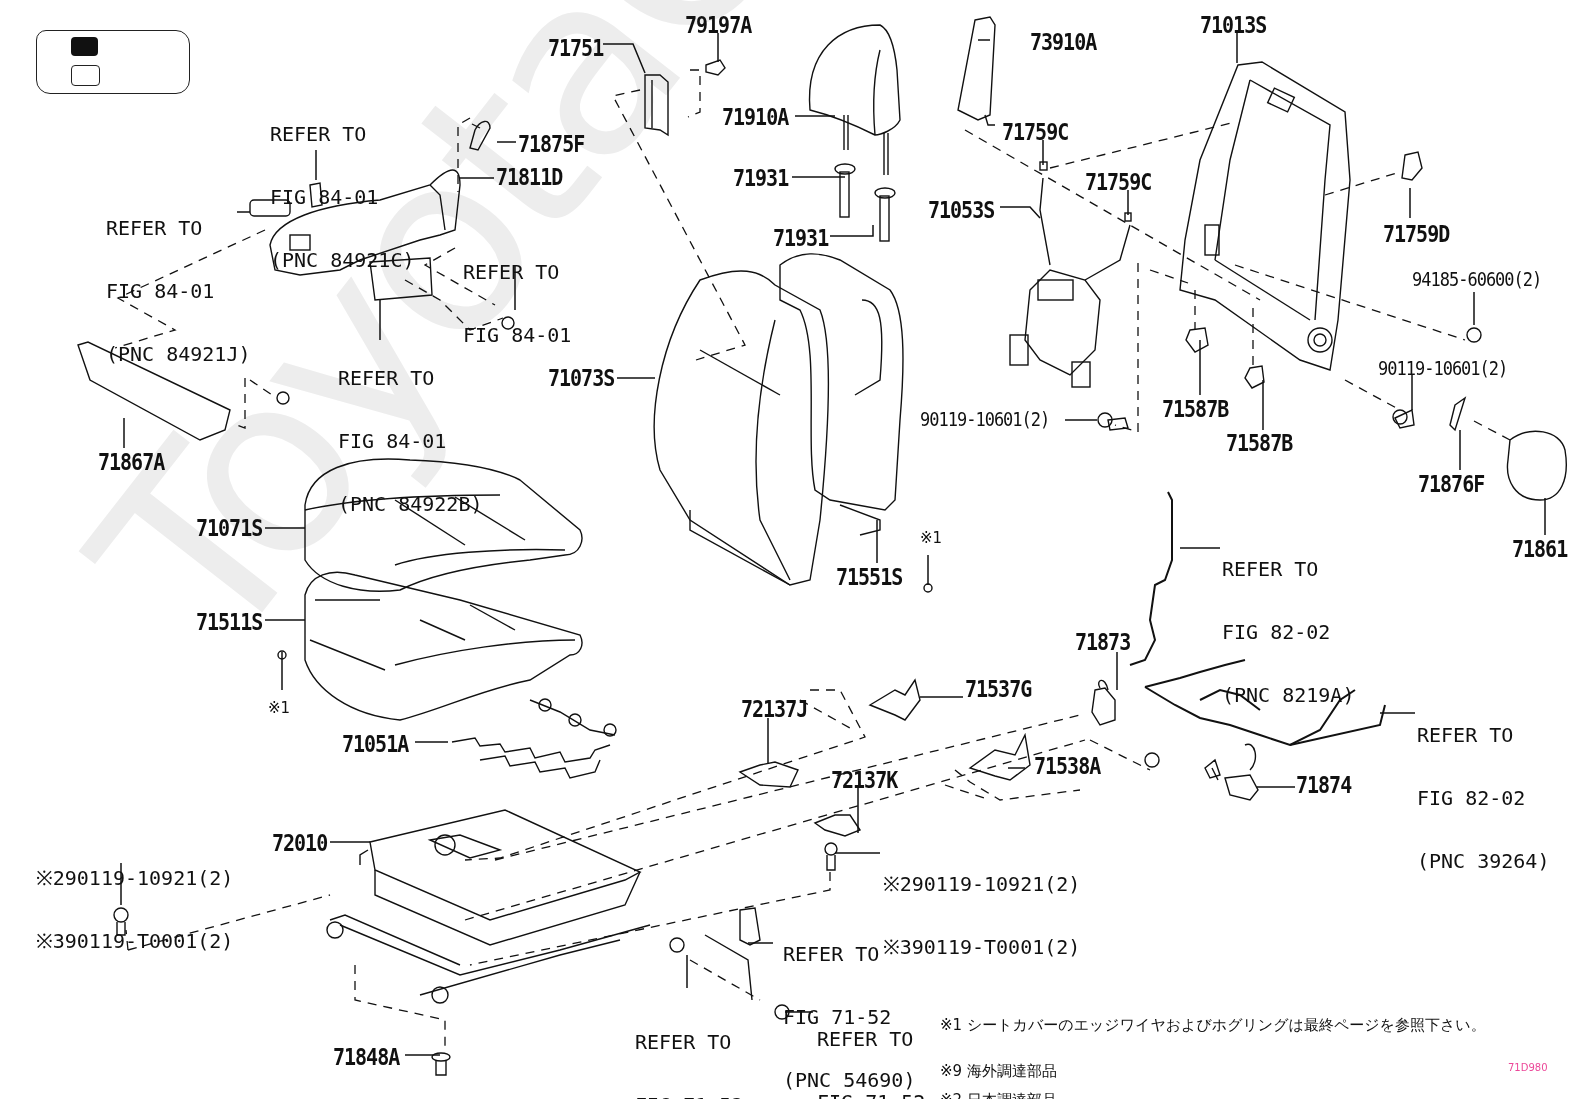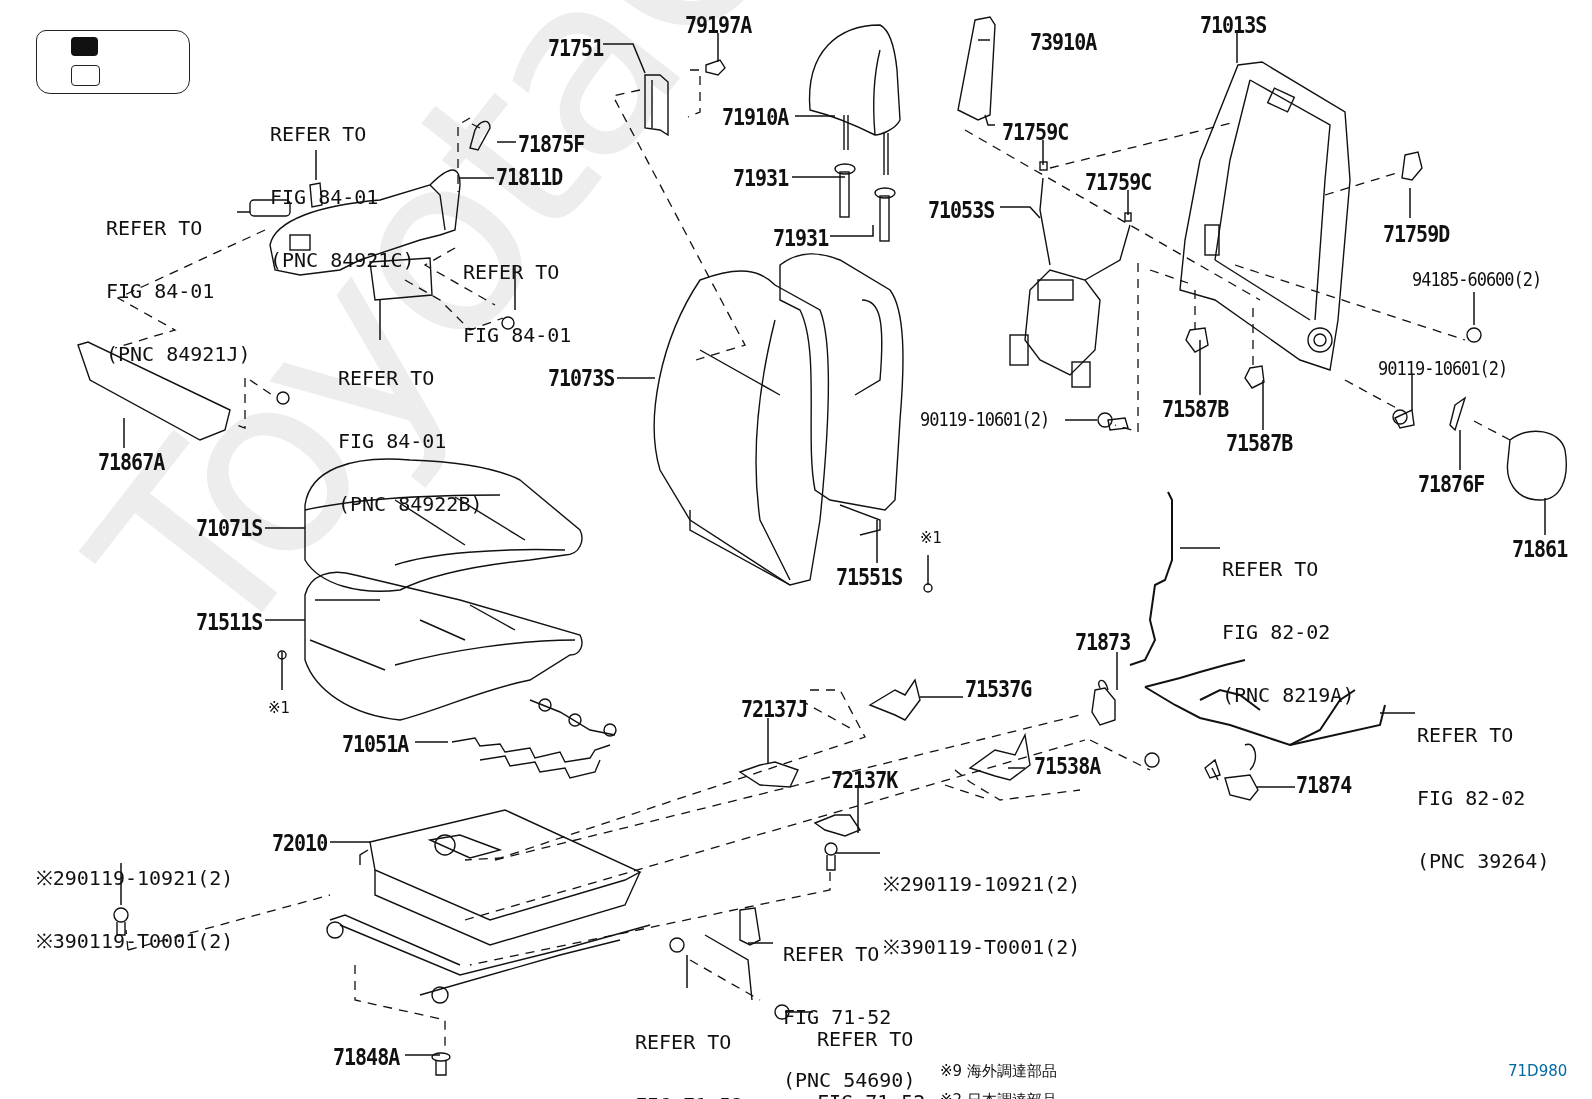--- a/index.html
+++ b/index.html
@@ -3,21 +3,21 @@
 <meta charset="utf-8">
 <style>
   html, body { margin:0; padding:0; background:#fff; }
   body { width:1592px; height:1099px; position:relative; overflow:hidden; font-family:"DejaVu Sans Mono","Liberation Mono",monospace; color:#111; }
   #stage { position:absolute; left:0; top:0; width:1592px; height:1099px; }
   svg.art { position:absolute; left:0; top:0; }
   .lbl { position:absolute; font-family:"DejaVu Sans Mono","Liberation Mono",monospace; font-weight:bold; font-size:20px; line-height:20px; white-space:nowrap; color:#111; letter-spacing:-1px; transform:scaleY(1.15); transform-origin:left top; cursor:pointer; }
   .ref { position:absolute; font-family:"DejaVu Sans Mono","Liberation Mono",monospace; font-size:20px; line-height:21px; white-space:pre; color:#111; cursor:pointer; }
   .ref span { display:block; }
   .note { position:absolute; font-family:"DejaVu Sans","Liberation Sans",sans-serif; font-size:15px; line-height:22px; color:#111; white-space:nowrap; }
-  .figid { position:absolute; font-family:"DejaVu Sans","Liberation Sans",sans-serif; font-size:15px; color:#0369a1; }
+  .figid { position:absolute; font-family:"DejaVu Sans","Liberation Sans",sans-serif; font-size:10px; color:#ec4899; }
   .legend { position:absolute; left:36px; top:30px; width:152px; height:62px; border:1.5px solid #222; border-radius:10px 14px 14px 14px; }
   .legend .sw1 { position:absolute; left:34px; top:6px; width:27px; height:19px; background:#111; border-radius:4px; }
   .legend .sw2 { position:absolute; left:34px; top:34px; width:27px; height:19px; border:1.5px solid #222; border-radius:4px; background:#fff; }
   .wm { position:absolute; left:40px; top:520px; font-family:"DejaVu Sans","Liberation Sans",sans-serif; font-size:250px; color:#ededed; transform:rotate(-52deg); transform-origin:left top; white-space:nowrap; pointer-events:none; letter-spacing:-10px;}
 </style>
 </head>
 <body>
 
 <div id="stage">
 
@@ -364,17 +364,18 @@
   </div>
   <div class="ref" style="left:635px;top:990px">
     <span>REFER TO</span>
     <span>FIG 71-52</span>
   </div>
   <div class="ref" style="left:817px;top:987px">
     <span>REFER TO</span>
     <span>FIG 71-52</span>
   </div>
 
+  <div class="note" style="left:940px;top:1014px">※1 シートカバーのエッジワイヤおよびホグリングは最終ページを参照下さい。</div>
   <div class="note" style="left:940px;top:1089px">※2 日本調達部品</div>
   <div class="note" style="left:940px;top:1060px">※9 海外調達部品</div>
 
   <div class="figid" style="left:1508px;top:1062px">71D980</div>
 </div>
 
 </body></html>

